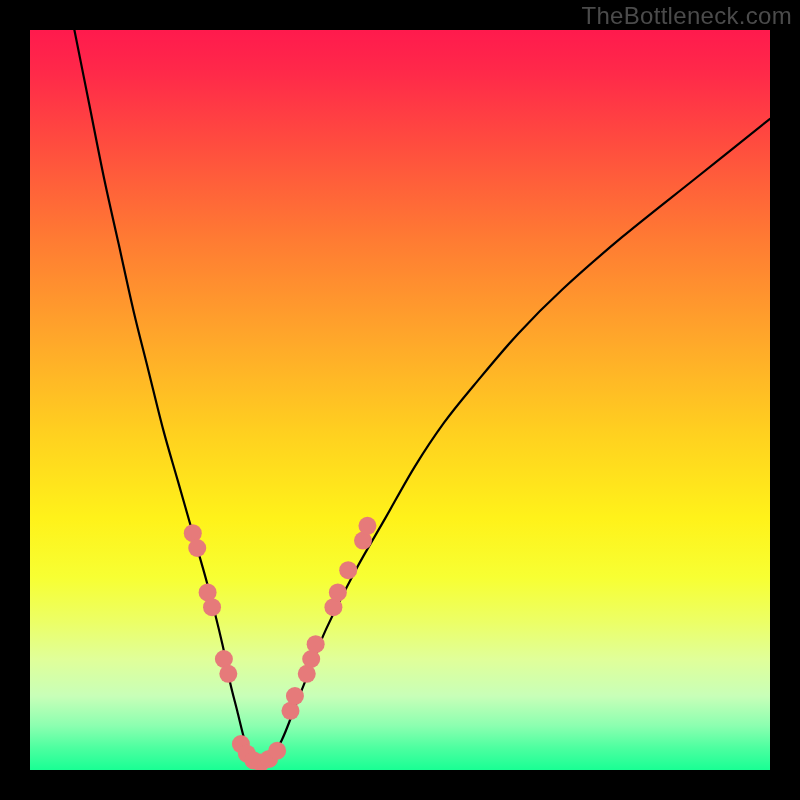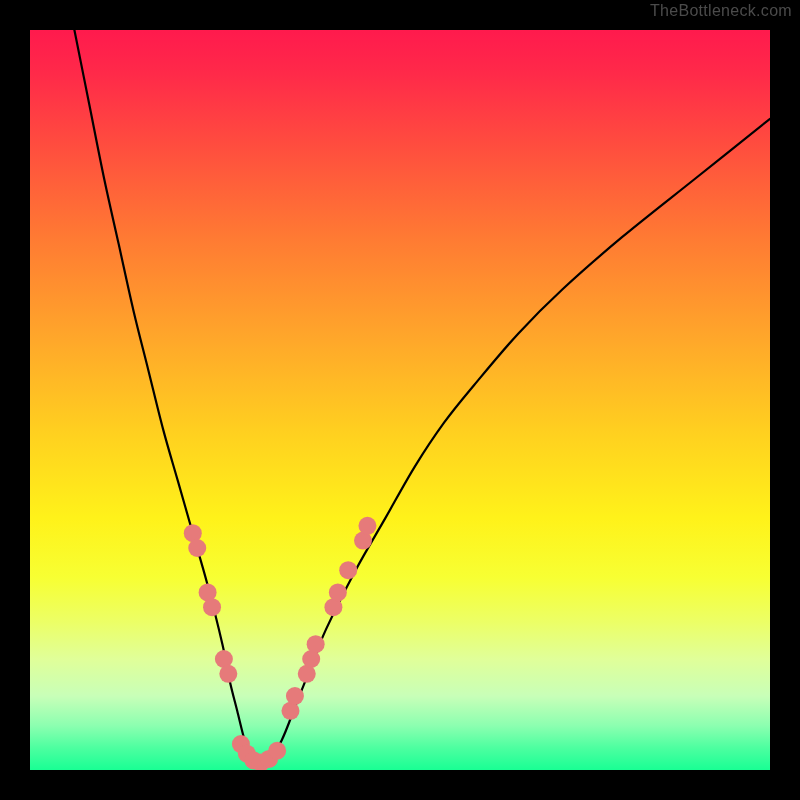--- a/index.html
+++ b/index.html
@@ -15,21 +15,21 @@
     position: relative;
     width: 800px;
     height: 800px;
     background: #000;
   }
   .watermark {
     position: absolute;
     top: 2px;
     right: 8px;
     color: #4b4b4b;
-    font-size: 16px;
+    font-size: 24px;
     font-weight: 500;
     letter-spacing: 0.3px;
     z-index: 10;
   }
   svg {
     display: block;
   }
 </style>
 </head>
 <body>

